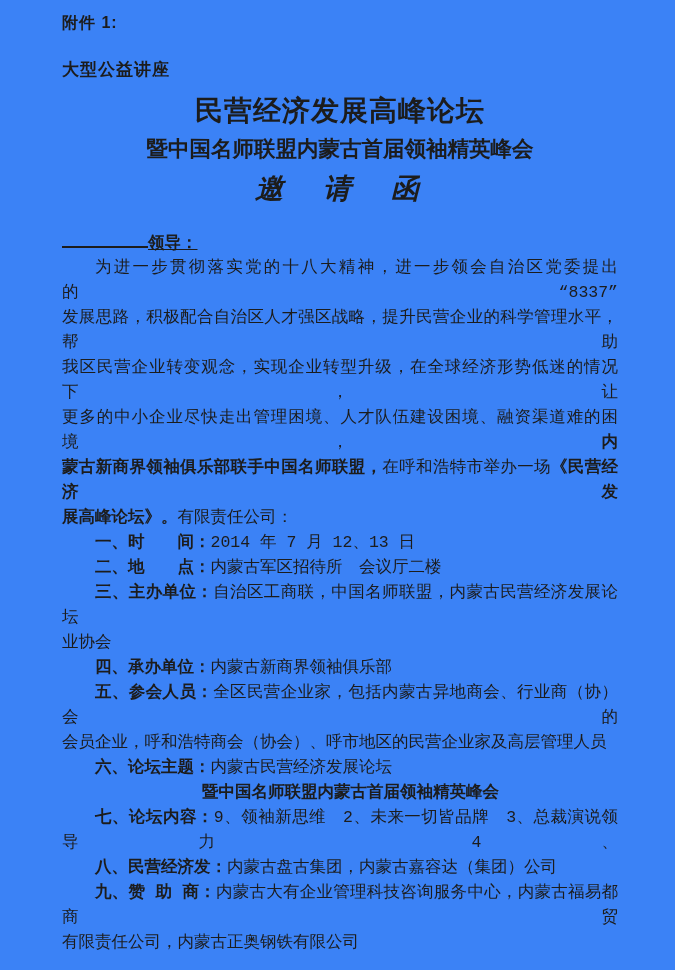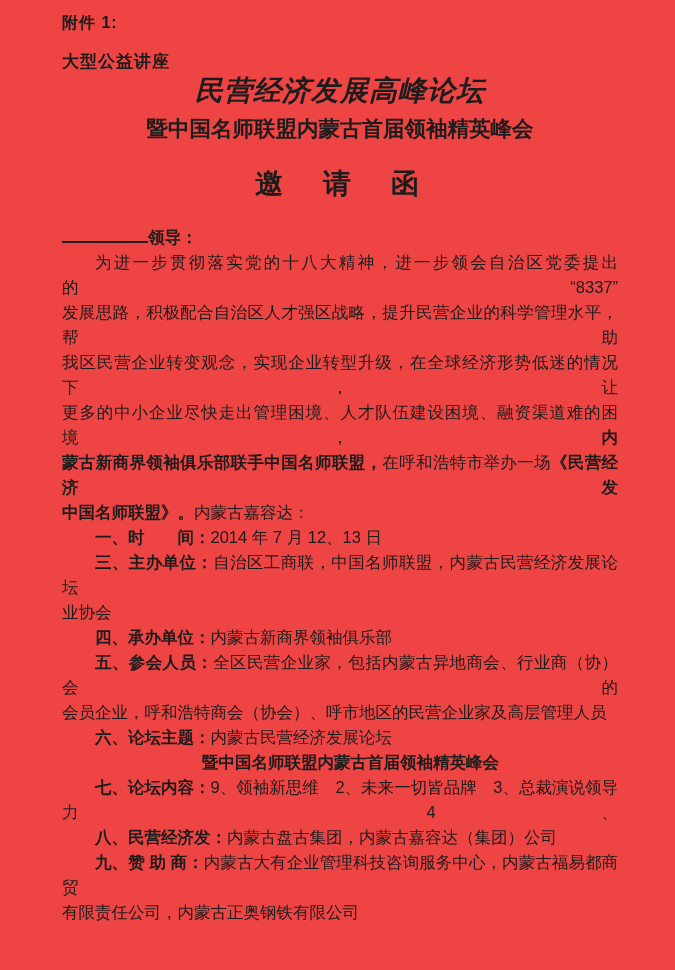--- a/index.html
+++ b/index.html
@@ -1,50 +1,51 @@
 <!DOCTYPE html>
 <html><head>
 <meta charset="utf-8">
 <style>
   html,body{margin:0;padding:0;background:#e9e9e9;}
   body{width:675px;height:970px;overflow:hidden;font-family:"Liberation Sans","DejaVu Sans",sans-serif;color:#1c1c1c;}
-  .page{width:675px;height:970px;background:#ef4444;box-sizing:border-box;padding:12px 57px 0 62px;}
+  .page{width:675px;height:970px;background:#3b82f6;box-sizing:border-box;padding:12px 57px 0 62px;}
   .b{font-weight:700;}
   .attachment{font-size:16px;line-height:22px;letter-spacing:1px;}
-  .event-type{font-size:17px;line-height:24px;margin-top:16px;letter-spacing:1px;}
-  .title-main{text-align:center;font-size:28px;line-height:34px;letter-spacing:1px;font-style:italic;}
+  .event-type{font-size:17px;line-height:24px;margin-top:24px;letter-spacing:1px;}
+  .title-main{text-align:center;font-size:28px;line-height:34px;margin-top:12px;letter-spacing:1px;}
   .title-sub{text-align:center;font-size:21.5px;line-height:30px;margin-top:6px;}
-  .title-doc{text-align:center;font-size:28px;line-height:38px;margin-top:21px;letter-spacing:6px;}
-  .salutation{margin-top:22px;font-size:16.5px;line-height:25px;}
+  .title-doc{text-align:center;font-size:28px;line-height:38px;margin-top:6px;letter-spacing:6px;font-style:italic;}
+  .salutation{margin-top:22px;font-size:16.5px;line-height:25px;text-decoration:underline;}
   .sal-underline{display:inline-block;width:86px;border-bottom:2px solid #1c1c1c;height:15px;}
-  .line{font-size:16.5px;line-height:25px;}
+  .line{font-size:16.5px;line-height:25px;font-family:Liberation Mono, monospace;}
   .indent{text-indent:33px;}
   .hang{margin-left:140px;}
   .just{text-align:justify;text-align-last:justify;}
 </style>
 </head>
 <body>
 
 <div class="page">
   <div class="attachment b">附件 1:</div>
   <div class="event-type b">大型公益讲座</div>
   <div class="title-main b">民营经济发展高峰论坛</div>
   <div class="title-sub b">暨中国名师联盟内蒙古首届领袖精英峰会</div>
   <div class="title-doc b">邀　请　函</div>
   <div class="salutation"><span class="sal-underline"></span><span class="b">领导：</span></div>
   <div id="paragraph">
       <div class="line indent just"><span>为进一步贯彻落实党的十八大精神，进一步领会自治区党委提出的“8337”</span></div>
       <div class="line just"><span>发展思路，积极配合自治区人才强区战略，提升民营企业的科学管理水平，帮助</span></div>
       <div class="line just"><span>我区民营企业转变观念，实现企业转型升级，在全球经济形势低迷的情况下，让</span></div>
       <div class="line just"><span>更多的中小企业尽快走出管理困境、人才队伍建设困境、融资渠道难的困境，</span><span class="b">内</span></div>
       <div class="line just"><span class="b">蒙古新商界领袖俱乐部联手中国名师联盟，</span><span>在呼和浩特市举办一场</span><span class="b">《民营经济发</span></div>
-      <div class="line"><span class="b">中国名师联盟》。</span><span>内蒙古嘉容达：</span></div>
+      <div class="line"><span class="b">展高峰论坛》。</span><span>有限责任公司：</span></div>
     </div>
   <div id="items">
       <div class="line indent"><span class="b">一、时　　间：</span><span>2014 年 7 月 12、13 日</span></div>
+      <div class="line indent"><span class="b">二、地　　点：</span><span>内蒙古军区招待所　会议厅二楼</span></div>
       <div class="line indent just"><span class="b">三、主办单位：</span><span>自治区工商联，中国名师联盟，内蒙古民营经济发展论坛</span></div>
       <div class="line">业协会</div>
       <div class="line indent"><span class="b">四、承办单位：</span><span>内蒙古新商界领袖俱乐部</span></div>
       <div class="line indent just"><span class="b">五、参会人员：</span><span>全区民营企业家，包括内蒙古异地商会、行业商（协）会的</span></div>
       <div class="line">会员企业，呼和浩特商会（协会）、呼市地区的民营企业家及高层管理人员</div>
       <div class="line indent"><span class="b">六、论坛主题：</span><span>内蒙古民营经济发展论坛</span></div>
       <div class="line hang b">暨中国名师联盟内蒙古首届领袖精英峰会</div>
       <div class="line indent just"><span class="b">七、论坛内容：</span><span>9、领袖新思维　2、未来一切皆品牌　3、总裁演说领导力　4、</span></div>
       <div class="line indent"><span class="b">八、民营经济发：</span><span>内蒙古盘古集团，内蒙古嘉容达（集团）公司</span></div>
       <div class="line indent just"><span class="b">九、赞 助 商：</span><span>内蒙古大有企业管理科技咨询服务中心，内蒙古福易都商贸</span></div>

